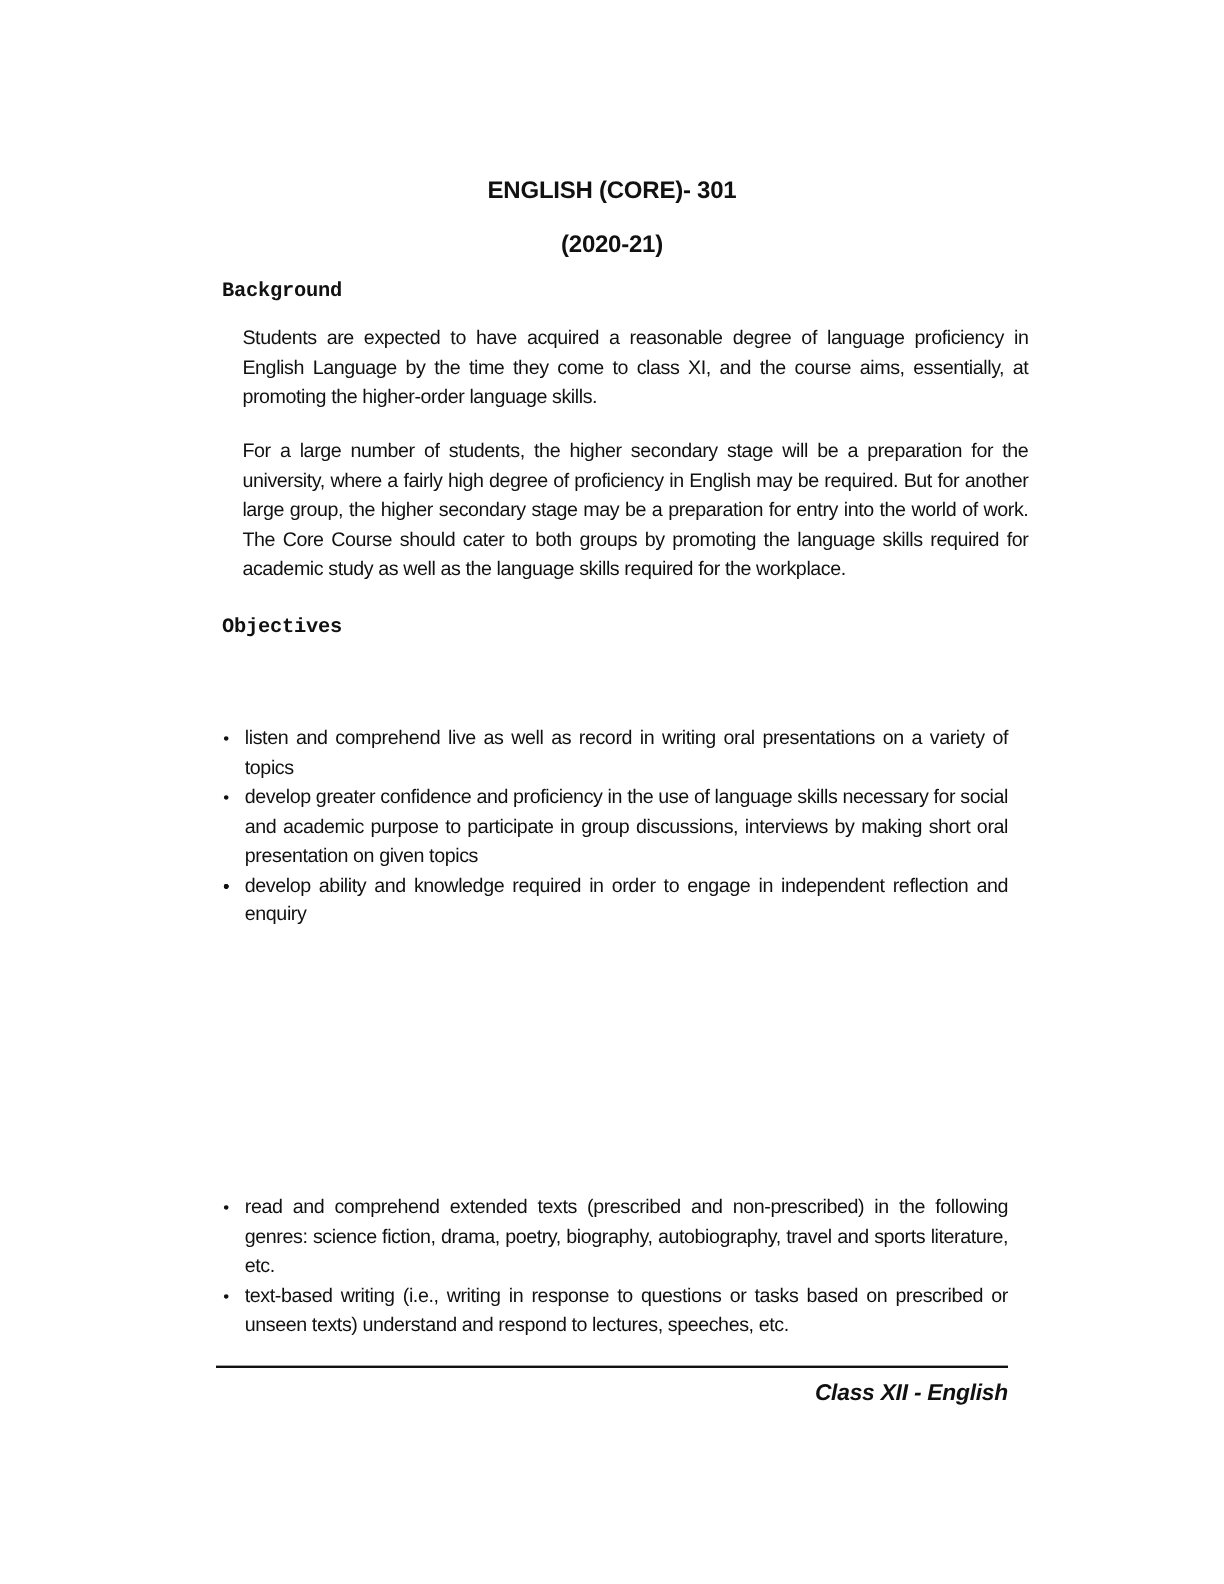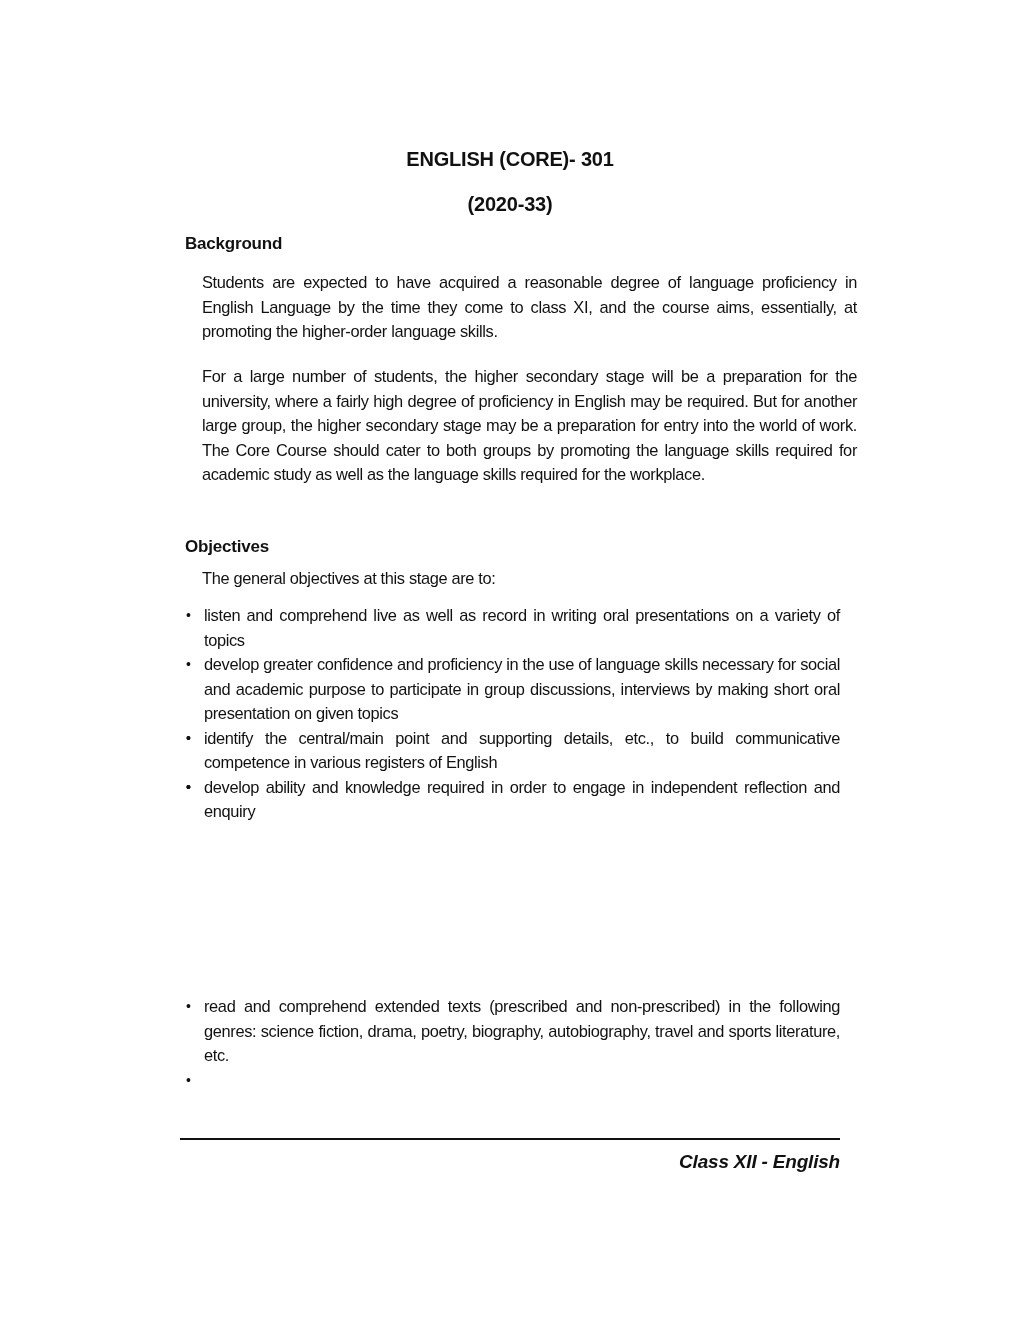--- a/index.html
+++ b/index.html
@@ -10,20 +10,21 @@
   .page { position: absolute; left: 0; top: 0; width: 1020px; height: 1320px; }
   .title {
     position: absolute; left: 180px; width: 660px; text-align: center;
     font-weight: bold; font-size: 20px; letter-spacing: -0.2px;
   }
   .title.t1 { top: 148px; }
   .title.t2 { top: 193px; }
   .heading {
     position: absolute; left: 185px; font-weight: bold; font-size: 17px;
     letter-spacing: -0.2px;
+    font-family: Liberation Mono, monospace;
   }
   .para {
     position: absolute; left: 185px; width: 655px;
     font-size: 16.4px; line-height: 24.5px; text-align: justify;
     letter-spacing: -0.35px;
     margin-left: 17px;
   }
   .para.nojust { text-align: left; }
   ul.bullets {
     position: absolute; left: 185px; width: 655px; margin: 0; padding: 0;
@@ -46,44 +47,43 @@
     font-weight: bold; font-style: italic; font-size: 19px;
     letter-spacing: -0.2px;
   }
 </style>
 </head>
 <body>
 
 <div class="page">
 
   <div class="title t1">ENGLISH (CORE)- 301</div>
-  <div class="title t2">(2020-33)</div>
+  <div class="title t2">(2020-21)</div>
 
   <div class="heading" style="top:234px;">Background</div>
 
   <div class="para" style="top:270px;">Students are expected to have acquired a reasonable degree of language proficiency in English Language by the time they come to class XI, and the course aims, essentially, at promoting the higher-order language skills.</div>
 
   <div class="para" style="top:364px;">For a large number of students, the higher secondary stage will be a preparation for the university, where a fairly high degree of proficiency in English may be required. But for another large group, the higher secondary stage may be a preparation for entry into the world of work. The Core Course should cater to both groups by promoting the language skills required for academic study as well as the language skills required for the workplace.</div>
 
-  <div class="heading" style="top:537px;">Objectives</div>
+  <div class="heading" style="top:514px;">Objectives</div>
 
-  <div class="para nojust" style="top:566px;">The general objectives at this stage are to:</div>
 
   <ul class="bullets" style="top:603px;">
     <li><span class="dot">•</span><span>listen and comprehend live as well as record in writing oral presentations on a variety of topics</span></li>
     <li><span class="dot">•</span><span>develop greater confidence and proficiency in the use of language skills necessary for social and academic purpose to participate in group discussions, interviews by making short oral presentation on given topics</span></li>
     <li><span class="dot">•</span></li>
-    <li><span class="dot">•</span><span>identify the central/main point and supporting details, etc., to build communicative competence in various registers of English</span></li>
+    <li><span class="dot">•</span></li>
     <li><span class="dot">•</span></li>
     <li><span class="dot">•</span></li>
     <li><span class="dot">•</span><span>develop ability and knowledge required in order to engage in independent reflection and enquiry</span></li>
   </ul>
 
 
   <ul class="bullets" style="top:994px;">
     <li><span class="dot">•</span><span>read and comprehend extended texts (prescribed and non-prescribed) in the following genres: science fiction, drama, poetry, biography, autobiography, travel and sports literature, etc.</span></li>
-    <li><span class="dot">•</span></li>
+    <li><span class="dot">•</span><span>text-based writing (i.e., writing in response to questions or tasks based on prescribed or unseen texts) understand and respond to lectures, speeches, etc.</span></li>
   </ul>
 
   <div class="rule"></div>
   <div class="footer">Class XII - English</div>
 
 </div>
 
 </body></html>

